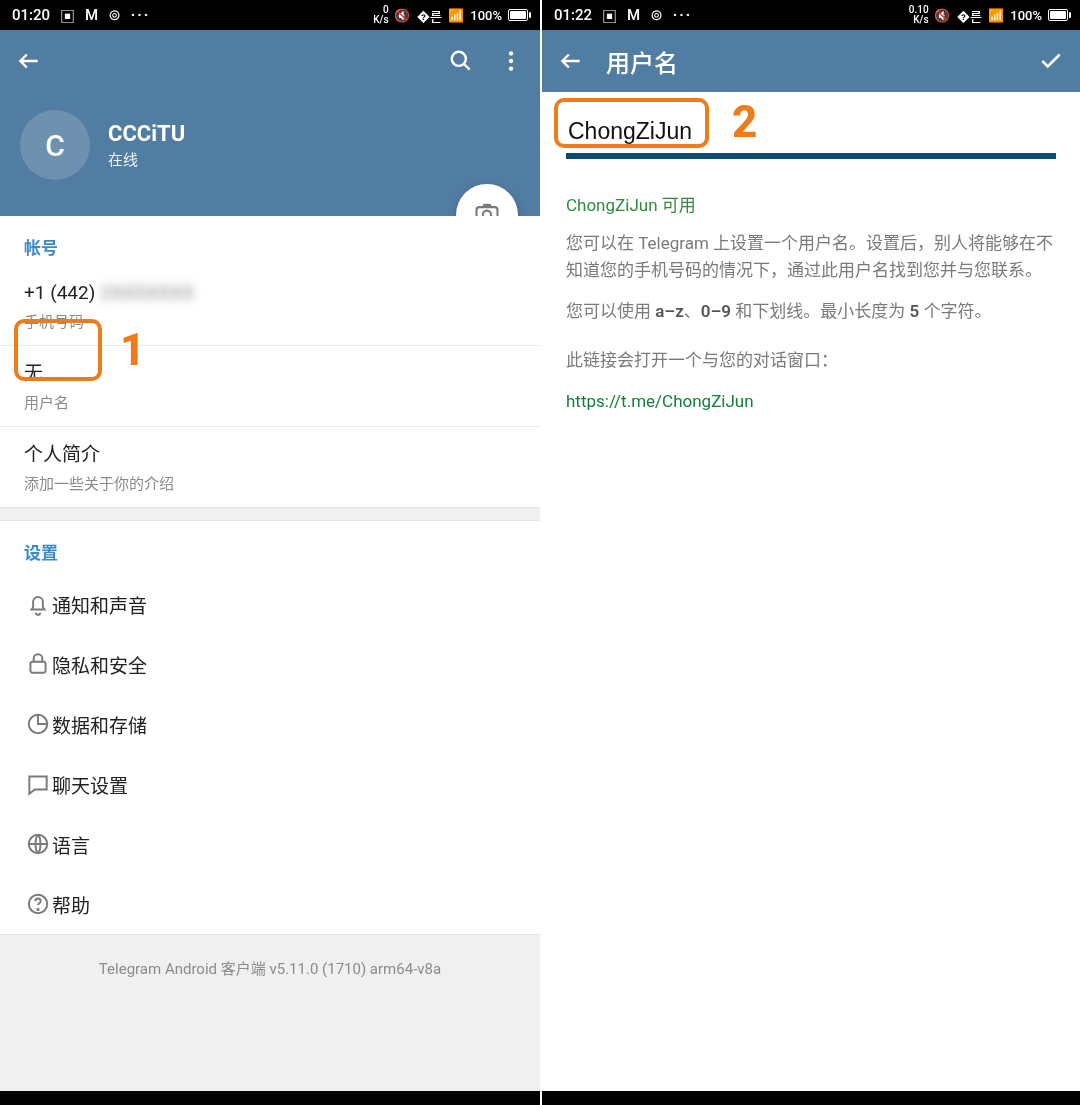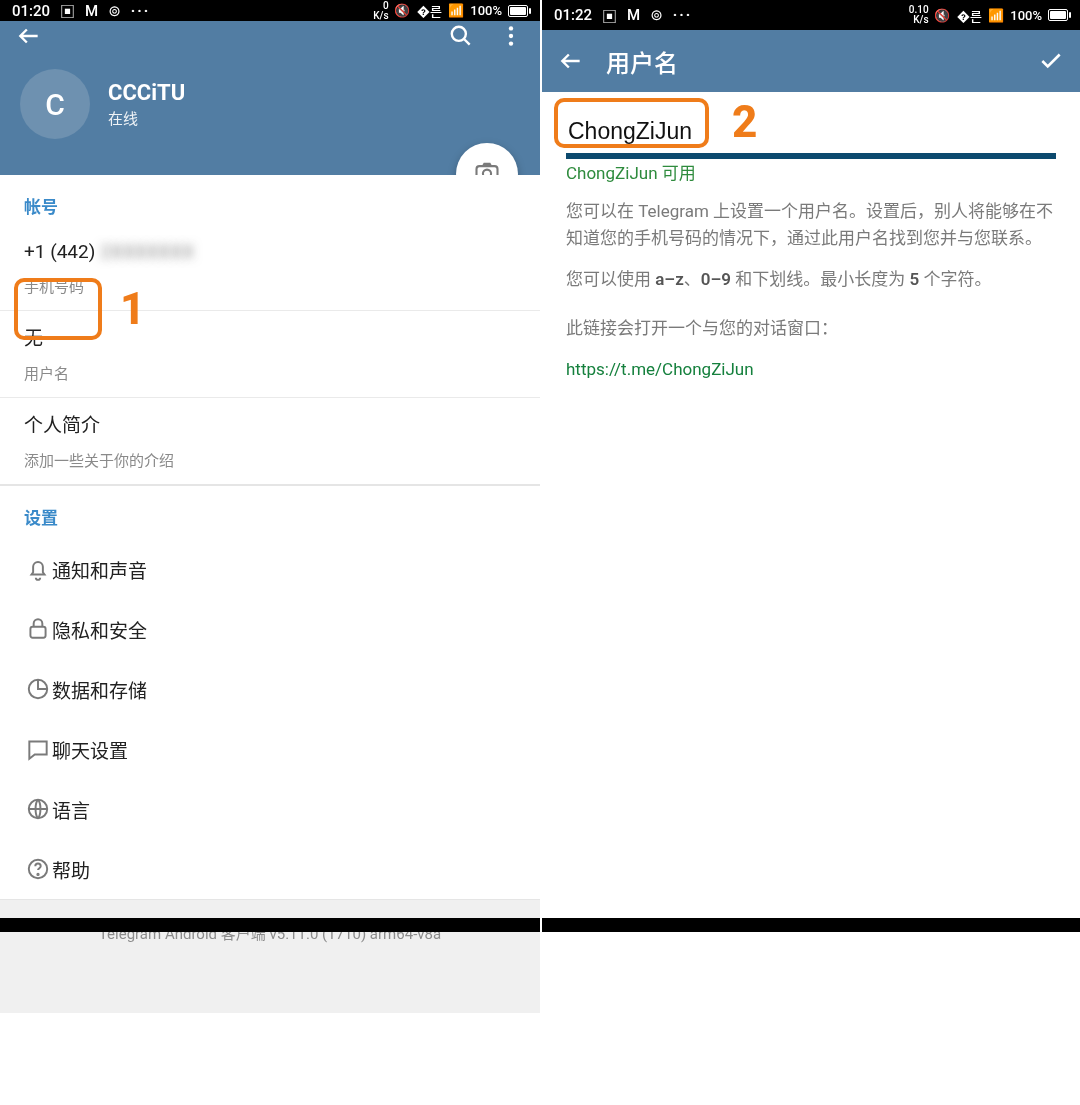--- a/index.html
+++ b/index.html
@@ -10,21 +10,21 @@
     height: 1105px;
     overflow: hidden;
   }
   .wrap {
     display: flex;
     width: 1080px;
     height: 1105px;
   }
   .phone {
     width: 540px;
-    height: 932px;
+    height: 1105px;
     background: #fff;
     position: relative;
     display: flex;
     flex-direction: column;
   }
   .phone + .phone { border-left: 2px solid #fff; }
 
   
   .statusbar {
     height: 30px;
@@ -102,21 +102,21 @@
     font-size: 17px;
     font-weight: 600;
     padding: 18px 24px 10px 24px;
   }
   .row {
     padding: 12px 24px 14px 24px;
     position: relative;
   }
   .row + .row { border-top: 1px solid #eaeaea; }
   .row .label { font-size: 19px; color: #212121; }
-  .row .sub { font-size: 15px; color: #8a8a8a; margin-top: 12px; }
+  .row .sub { font-size: 15px; color: #8a8a8a; margin-top: 6px; }
   .gap { height: 14px; background: #f0f0f0; border-top:1px solid #e5e5e5; border-bottom:1px solid #e5e5e5;}
   .list-row {
     display:flex; align-items:center; 
     padding: 16px 24px;
     font-size: 19px; color:#212121;
   }
   .list-row .li-icon { width: 28px; height:28px; color:#7a7a7a; display:flex;align-items:center;justify-content:center;}
   .list-row .li-icon svg{width:26px;height:26px;}
   .footer-version {
     text-align:center; color:#8c8c8c; font-size:15px;
@@ -148,21 +148,21 @@
   .s2-body { padding: 16px 24px; position:relative; }
   .username-input {
     border: none;
     border-bottom: 6px solid #0c4a6e;
     font-size: 23px;
     padding: 10px 2px 8px 2px;
     width: 100%;
     outline: none;
     color:#111;
   }
-  .avail { color:#2e8b3d; font-size:17px; margin-top:0; }
+  .avail { color:#2e8b3d; font-size:17px; margin-top:32px; }
   .desc { color:#7a7a7a; font-size:17px; line-height:1.6; margin-top:14px; }
   .desc b { color:#555; font-weight:600; }
   .link-line { color:#7a7a7a; font-size:17px; margin-top:20px; }
   .link { color:#15803d; font-size:17px; margin-top:20px; display:block; }
 
   .blur {
     color: transparent;
     text-shadow: 0 0 10px rgba(120,120,120,0.9);
     user-select:none;
     margin-top:28px;

